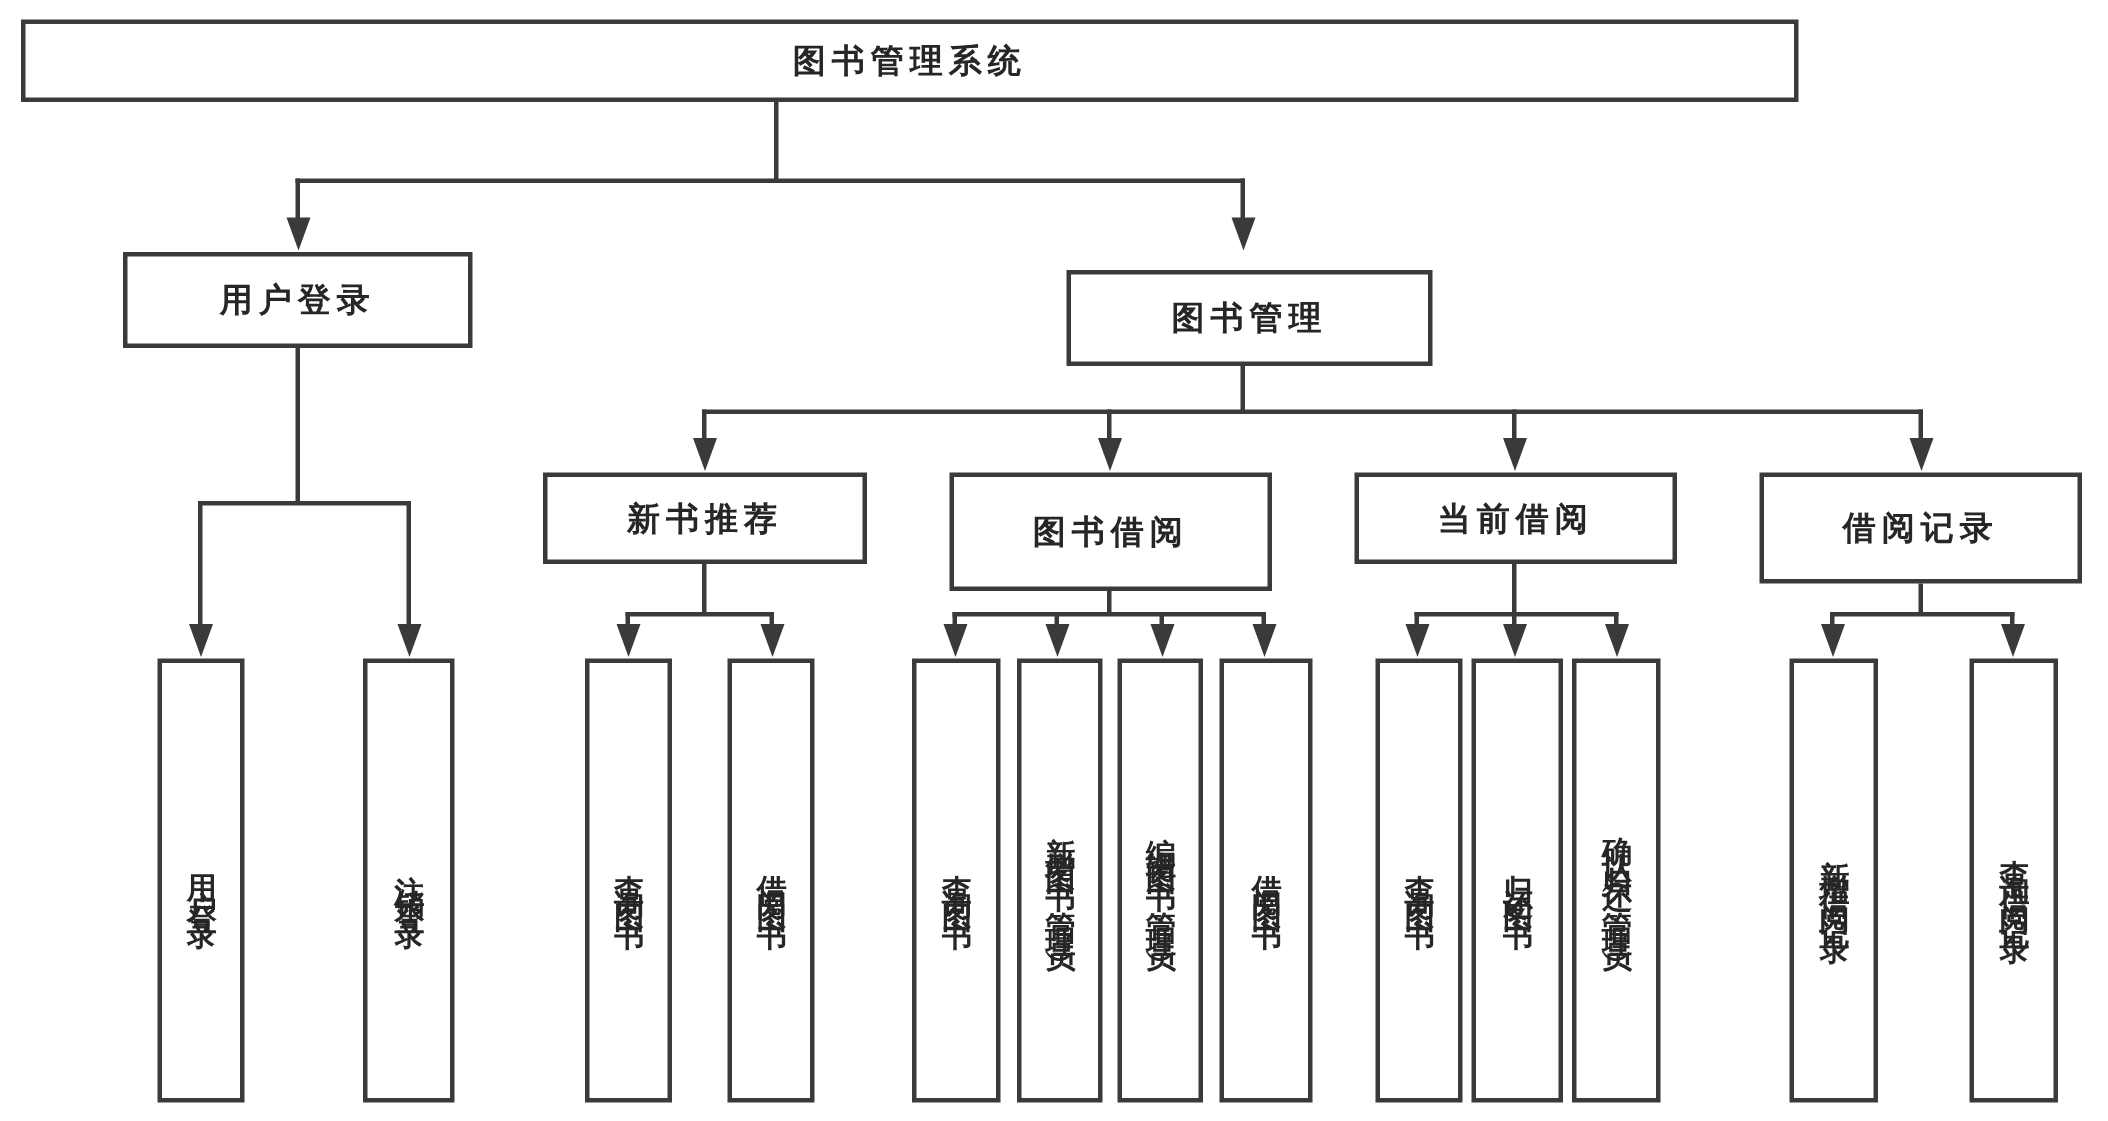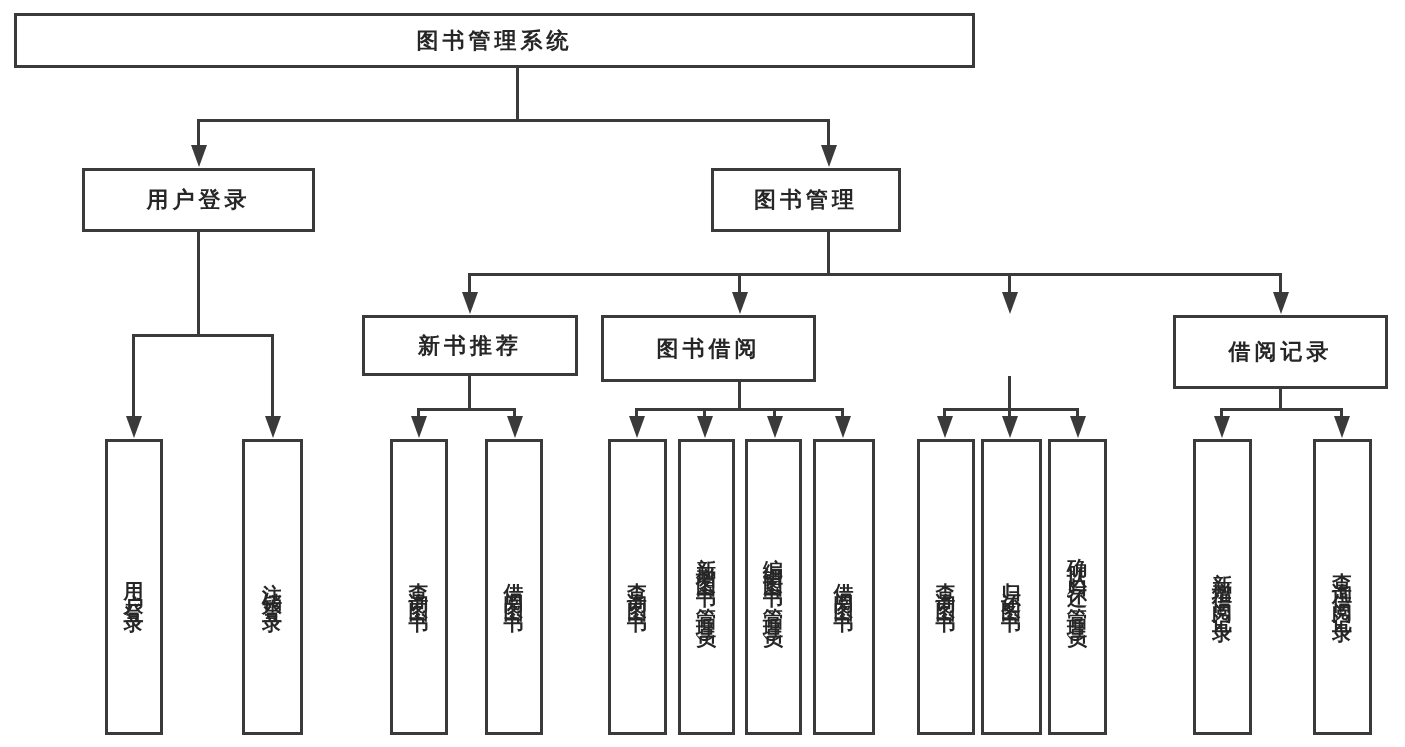--- a/index.html
+++ b/index.html
@@ -115,36 +115,39 @@
   <div class="l" style="left:1076px;top:408px;width:3px;height:10px"></div>
   <div class="ah" style="left:1070px;top:416px"></div>
 
   <div class="l" style="left:1279px;top:376px;width:3px;height:33px"></div>
   <div class="l" style="left:1220px;top:408px;width:123px;height:3px"></div>
   <div class="l" style="left:1220px;top:408px;width:3px;height:10px"></div>
   <div class="ah" style="left:1214px;top:416px"></div>
   <div class="l" style="left:1340px;top:408px;width:3px;height:10px"></div>
   <div class="ah" style="left:1334px;top:416px"></div>
 
-  <div class="box h" style="left:14px;top:13px;width:961px;height:55px">
+  <div class="box h" style="left:14px;top:13px;width:1185px;height:55px">
     <span>图书管理系统</span>
   </div>
 
   <div class="box h" style="left:82px;top:168px;width:233px;height:64px">
     <span>用户登录</span>
   </div>
-  <div class="box h" style="left:711px;top:168px;width:190px;height:64px">
+  <div class="box h" style="left:711px;top:180px;width:244px;height:64px">
     <span>图书管理</span>
   </div>
 
   <div class="box h" style="left:362px;top:315px;width:216px;height:61px">
     <span>新书推荐</span>
   </div>
-  <div class="box h" style="left:601px;top:315px;width:215px;height:67px">
+  <div class="box h" style="left:633px;top:315px;width:215px;height:79px">
     <span>图书借阅</span>
+  </div>
+  <div class="box h" style="left:903px;top:315px;width:215px;height:61px">
+    <span>当前借阅</span>
   </div>
   <div class="box h" style="left:1173px;top:315px;width:215px;height:74px">
     <span>借阅记录</span>
   </div>
 
   <div class="box v" style="left:105px;top:439px;width:58px;height:296px">
     <span>用户登录</span>
   </div>
   <div class="box v" style="left:242px;top:439px;width:61px;height:296px">
     <span>注销登录</span>

